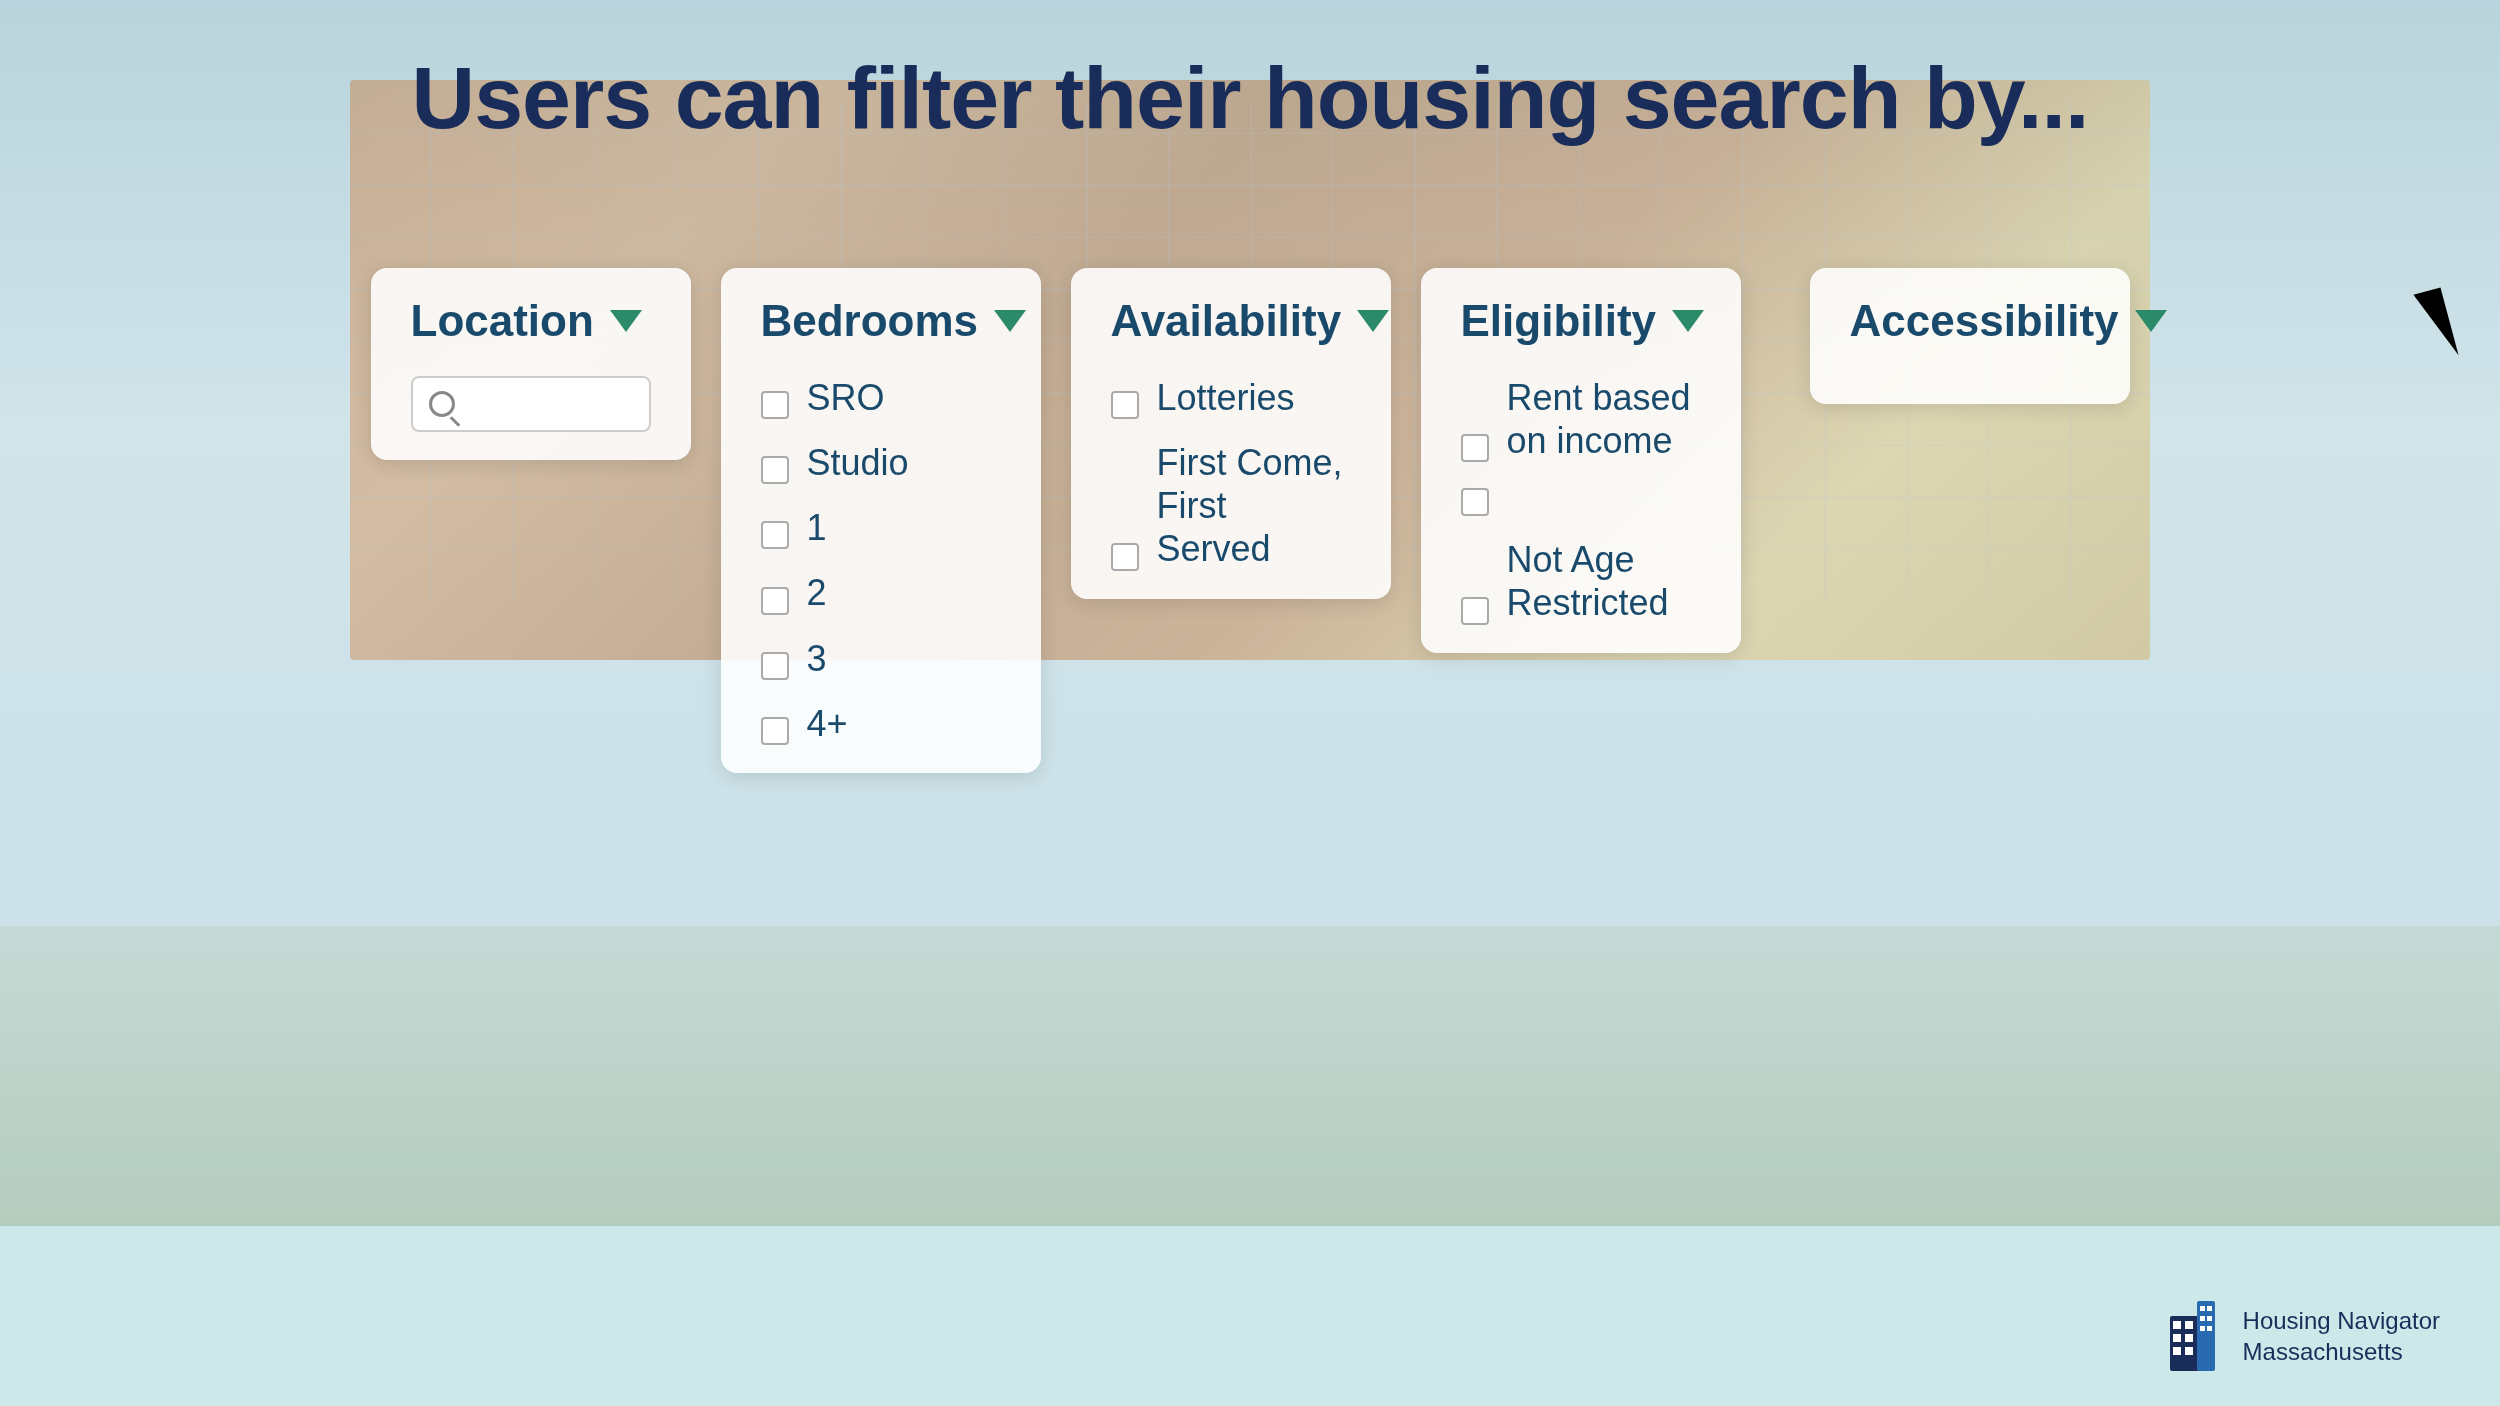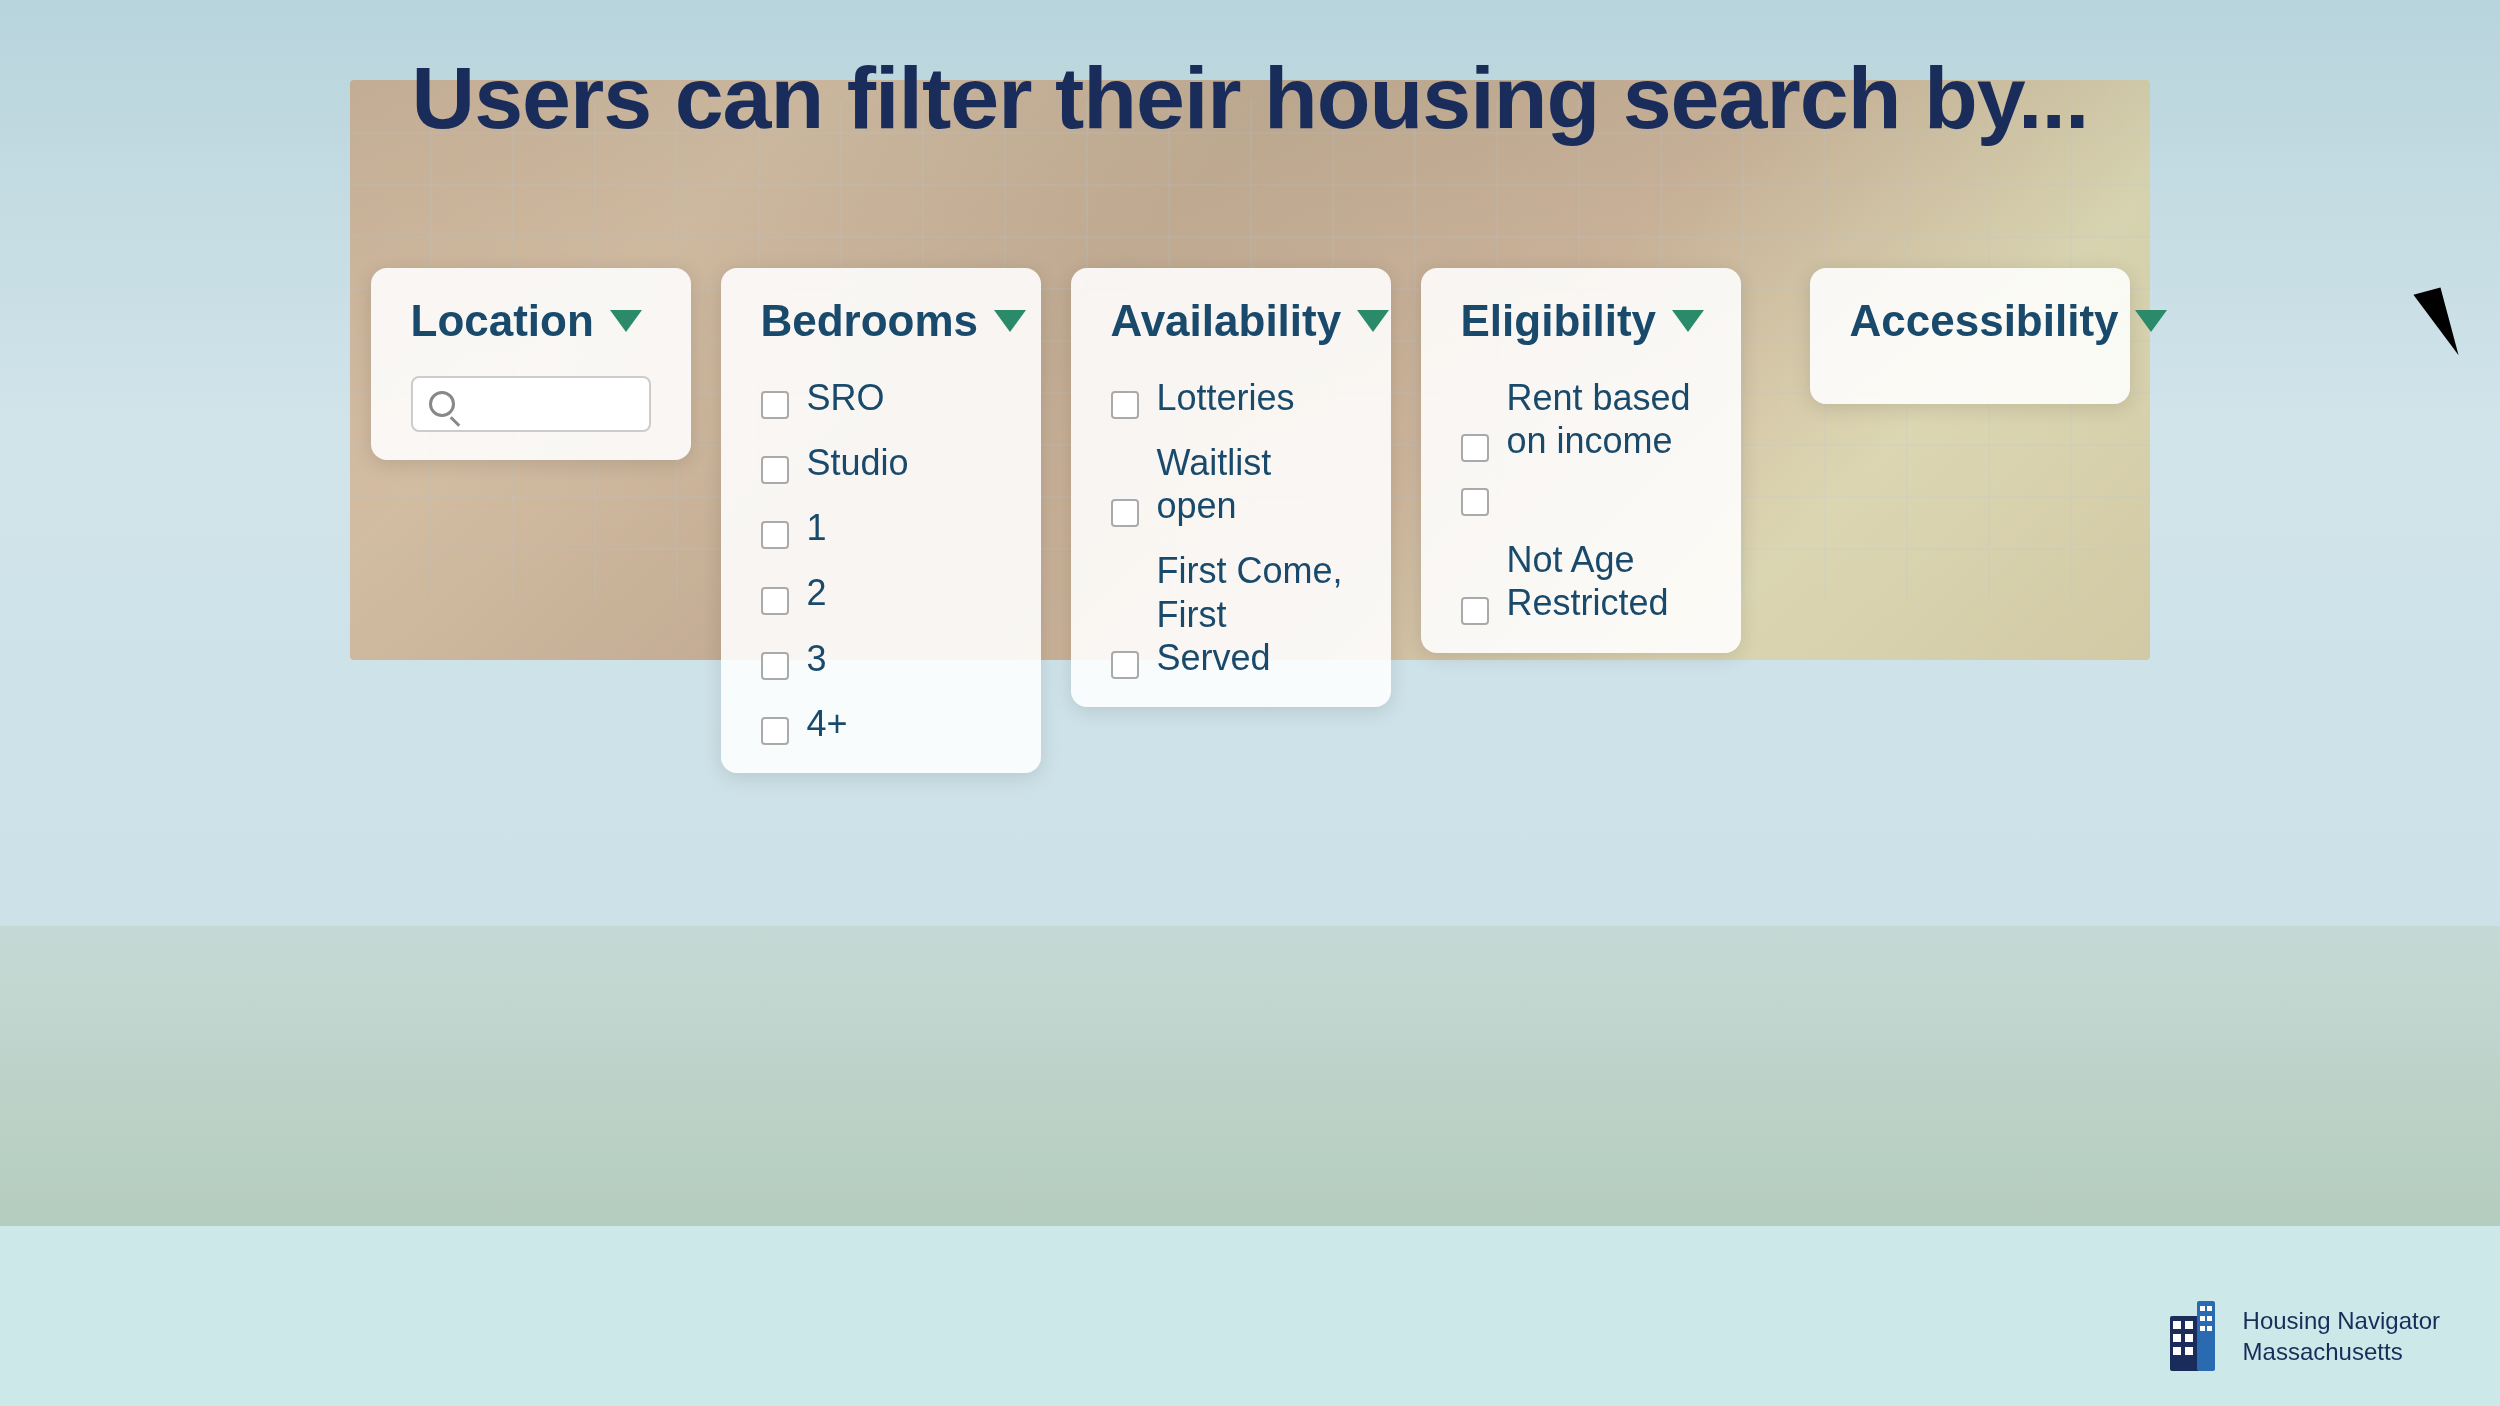--- a/index.html
+++ b/index.html
@@ -374,24 +374,20 @@
         <span class="card-title">Availability</span>
         <div class="dropdown-arrow"></div>
       </div>
       <div class="checkbox-list">
         <div class="checkbox-item">
           <div class="checkbox-box"></div>
           <span class="checkbox-label">Lotteries</span>
         </div>
         <div class="checkbox-item">
           <div class="checkbox-box"></div>
-          <span class="checkbox-label">Waitlist open</span>
-        </div>
-        <div class="checkbox-item">
-          <div class="checkbox-box"></div>
           <span class="checkbox-label">First Come,<br>First Served</span>
         </div>
       </div>
     </div>
 
     <div class="filter-card eligibility">
       <div class="card-header">
         <span class="card-title">Eligibility</span>
         <div class="dropdown-arrow"></div>
       </div>

